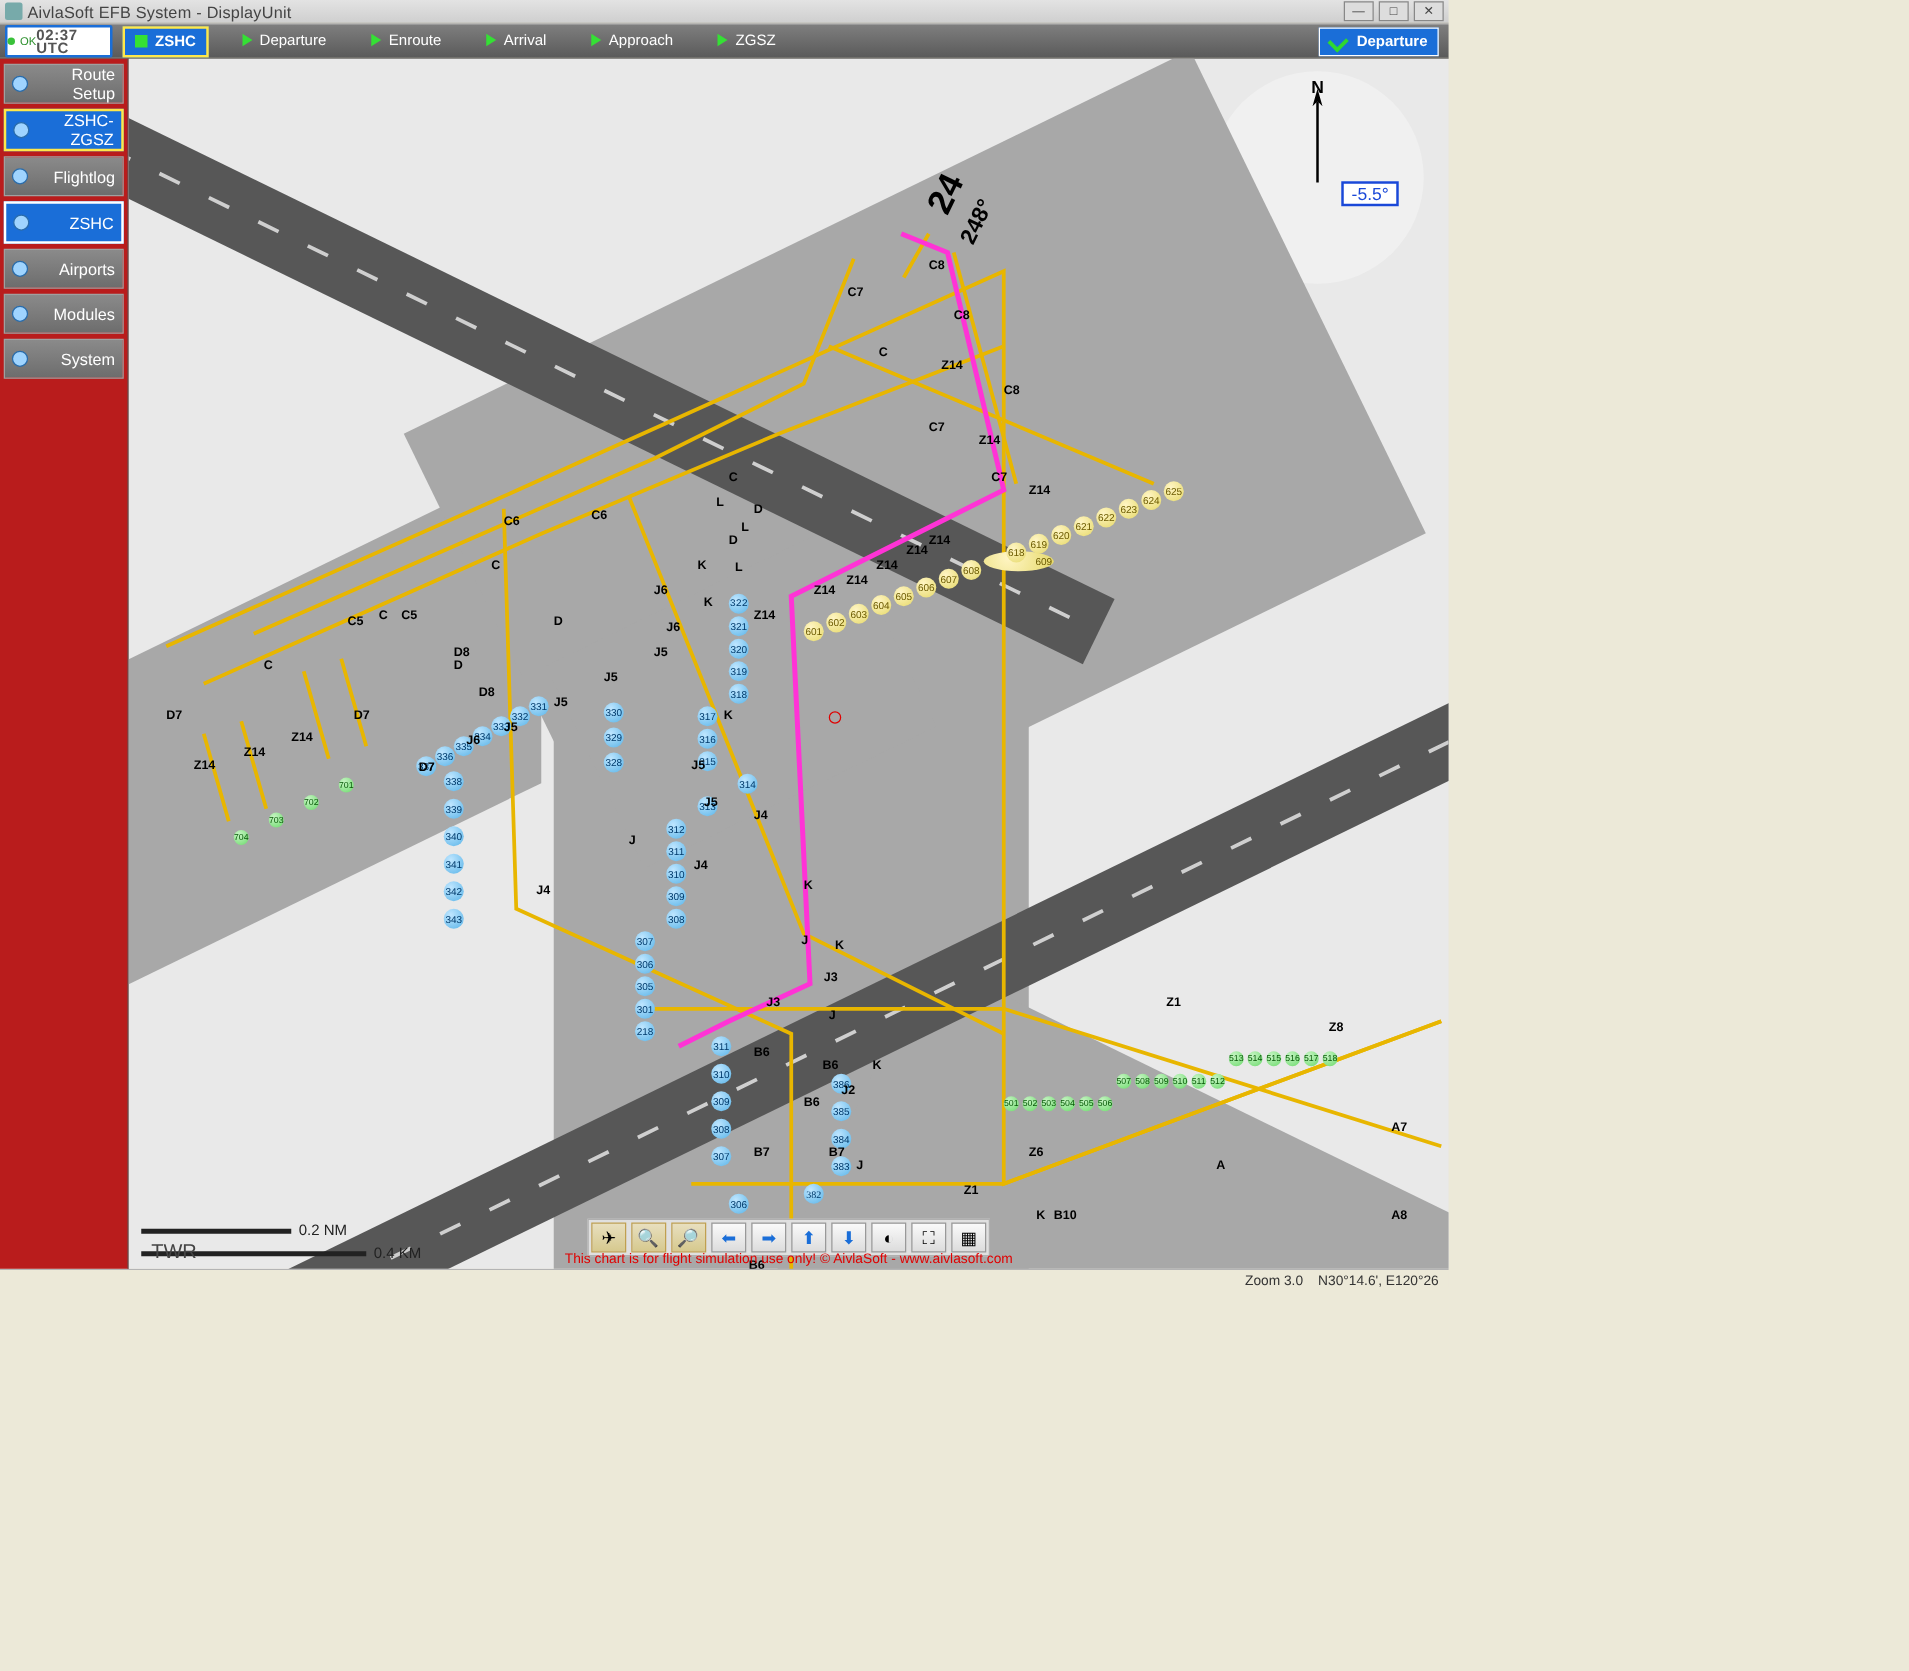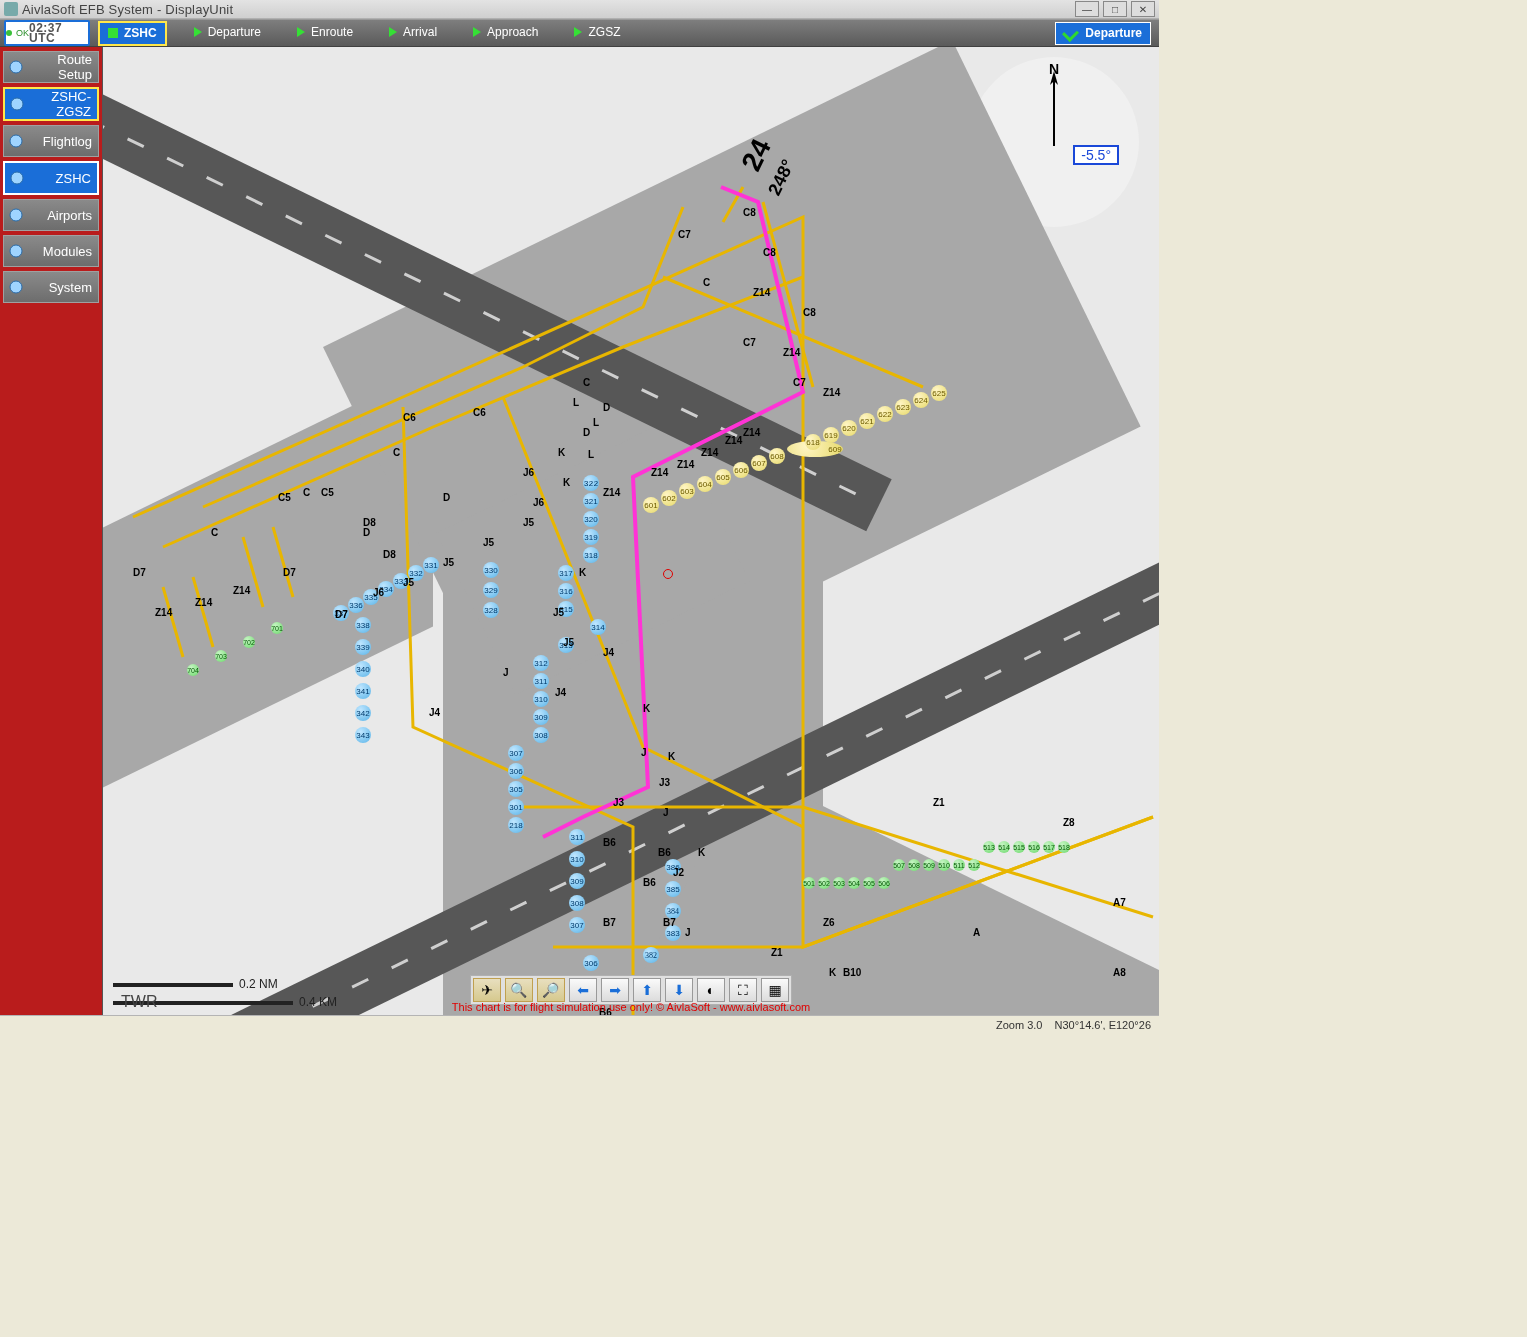--- a/index.html
+++ b/index.html
@@ -257,21 +257,21 @@
         <div class="gate " style="left: 380px; top: 515px;">330</div>
         <div class="gate " style="left: 466px; top: 870px;">307</div>
         <div class="gate " style="left: 466px; top: 848px;">308</div>
         <div class="gate " style="left: 466px; top: 826px;">309</div>
         <div class="gate " style="left: 466px; top: 804px;">310</div>
         <div class="gate " style="left: 466px; top: 782px;">311</div>
         <div class="gate " style="left: 480px; top: 930px;">305</div>
         <div class="gate " style="left: 480px; top: 908px;">306</div>
         <div class="gate " style="left: 540px; top: 900px; font-family: Liberation Serif, serif;">382</div>
         <div class="gate " style="left: 562px; top: 878px;">383</div>
-        <div class="gate " style="left: 562px; top: 856px; font-family: Liberation Serif, serif;">384</div>
+        <div class="gate " style="left: 562px; top: 856px;">384</div>
         <div class="gate " style="left: 562px; top: 834px; text-align: right;">385</div>
         <div class="gate " style="left: 562px; top: 812px;">386</div>
         <div class="gate y" style="left: 540px; top: 450px;">601</div>
         <div class="gate y" style="left: 558px; top: 443px;">602</div>
         <div class="gate y" style="left: 576px; top: 436px;">603</div>
         <div class="gate y" style="left: 594px; top: 429px;">604</div>
         <div class="gate y" style="left: 612px; top: 422px;">605</div>
         <div class="gate y" style="left: 630px; top: 415px;">606</div>
         <div class="gate y" style="left: 648px; top: 408px;">607</div>
         <div class="gate y" style="left: 666px; top: 401px;">608</div>

